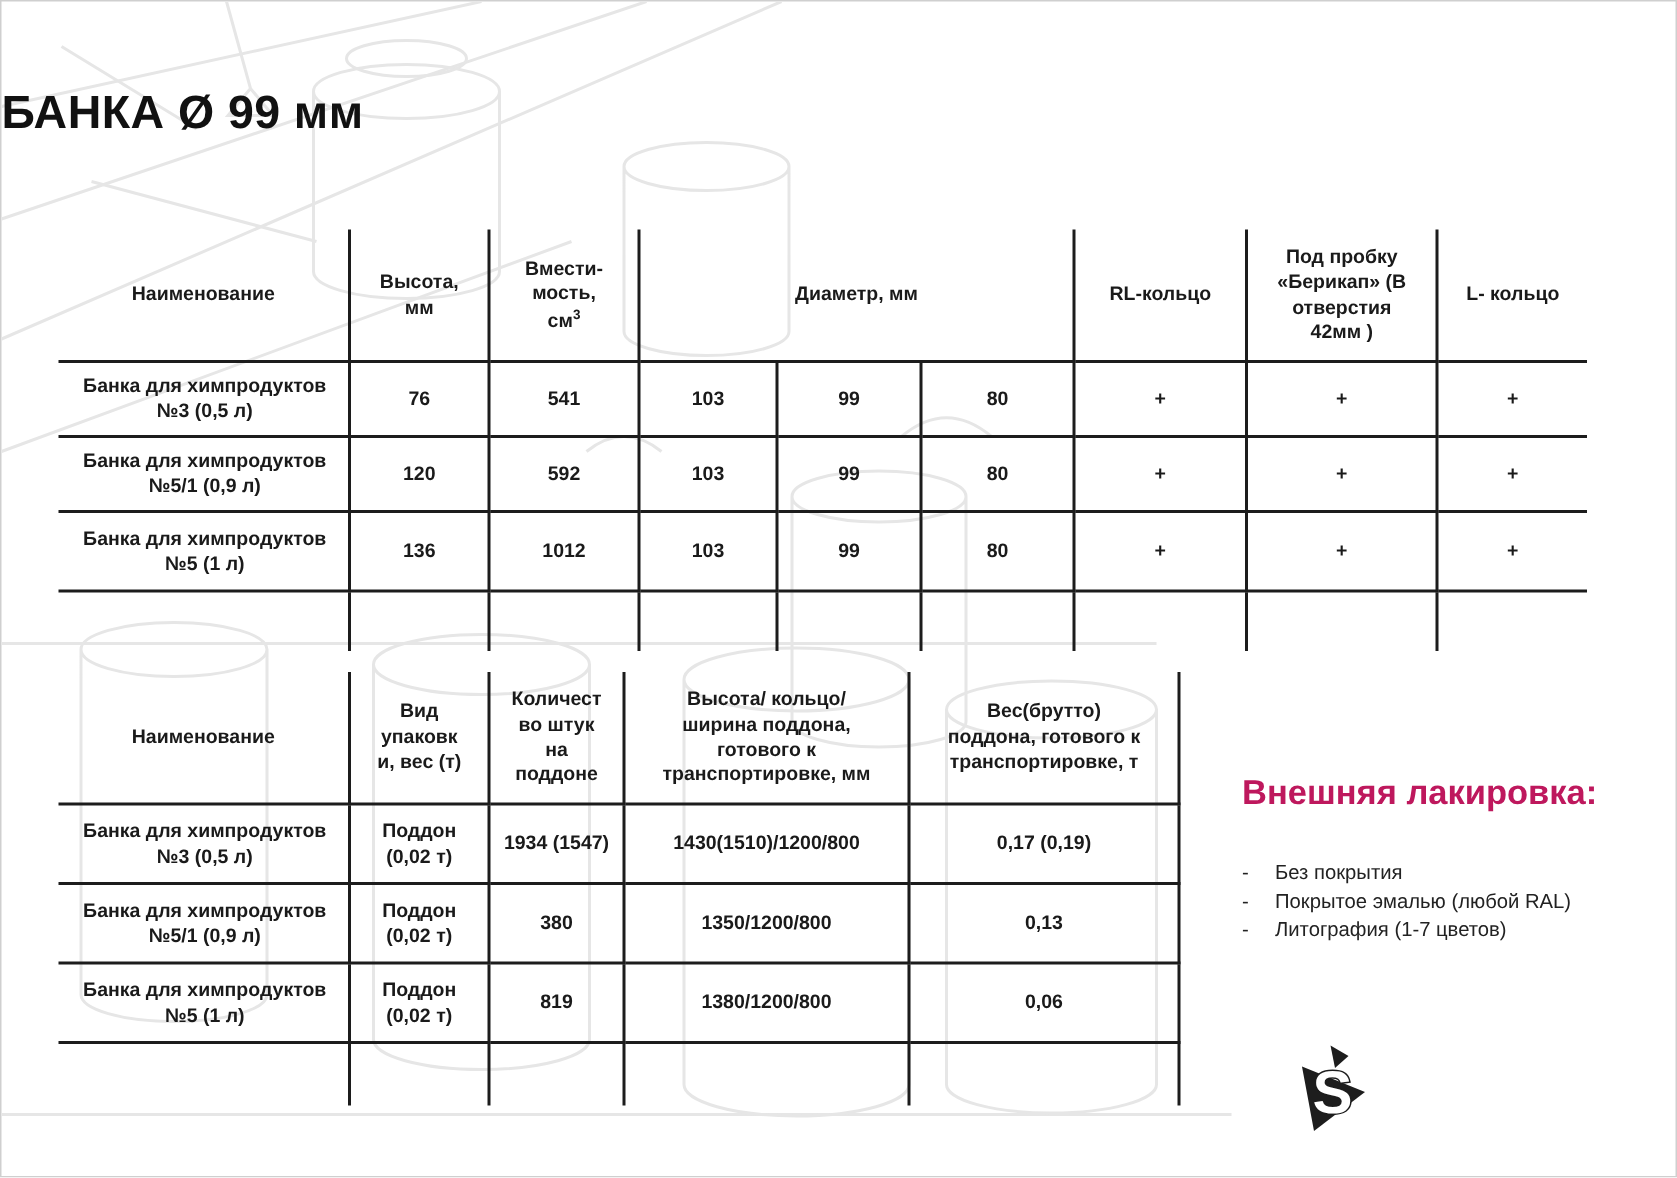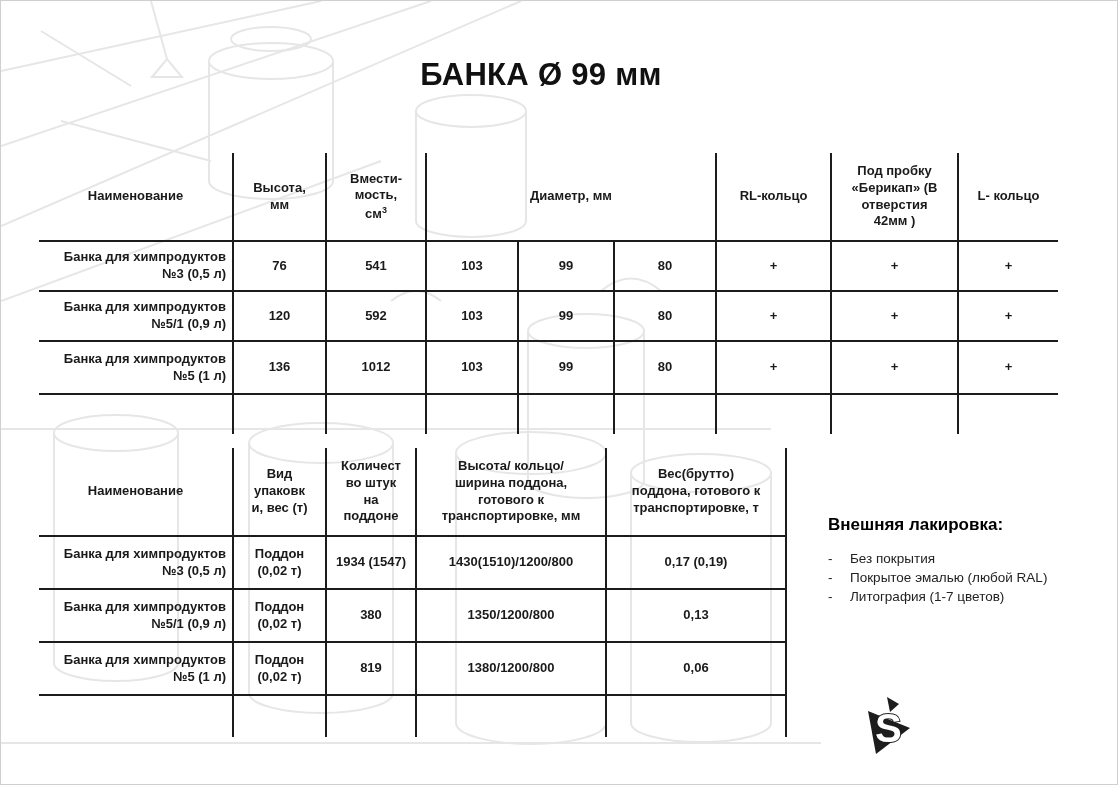--- a/index.html
+++ b/index.html
@@ -5,51 +5,51 @@
   html,body { margin:0; padding:0; background:#fff; }
   .slide {
     position:relative; width:1118px; height:785px;
     background:#ffffff; border:1px solid #cfcfcf; box-sizing:border-box;
     font-family:"Liberation Sans", sans-serif; color:#1a1a1a; overflow:hidden;
   }
   .bg-sketch { position:absolute; left:0; top:0; z-index:0; }
   .content { position:absolute; inset:0; z-index:1; }
 
   .title {
-    position:absolute; top:56px; left:0; width:1080px; text-align:center;
+    position:absolute; top:56px; left:0; width:1080px; text-align:left;
     font-size:31px; font-weight:600; letter-spacing:0.3px; color:#111;
   }
 
   table { border-collapse:collapse; table-layout:fixed; position:absolute; background:transparent; }
   th, td {
     border:2px solid #1c1c1c; font-weight:bold; text-align:center;
     vertical-align:middle; padding:2px 6px; font-size:13px; line-height:1.3;
     overflow:hidden; color:#1a1a1a;
   }
   thead th { border-top:none; }
   tr > *:first-child { border-left:none; }
   .spec tr > *:last-child { border-right:none; }
   tr.ghost > * { border-bottom:none; }
-  .name-cell { text-align:right; padding-left:8px; }
+  .name-cell { text-align:center; padding-left:8px; }
   .pre { white-space:pre-line; }
   sup { font-size:9px; }
 
   .spec { left:38px; top:152px; width:1019px; }
   .spec thead tr { height:88px; }
   .spec tbody tr { height:50px; }
   .spec tbody tr.r3 { height:53px; }
   .spec tr.ghost { height:40px; }
 
   .pallet { left:38px; top:447px; width:747px; }
   .pallet thead tr { height:88px; }
   .pallet tbody tr { height:53px; }
   .pallet tr.ghost { height:42px; }
 
   .lacquer { position:absolute; left:827px; top:514px; width:270px; }
-  .lacquer-title { font-size:17px; font-weight:bold; margin-bottom:16px; color:#000000; }
+  .lacquer-title { font-size:23px; font-weight:bold; margin-bottom:32px; color:#be185d; }
   .lacquer-item { display:flex; font-size:13.5px; margin-bottom:4px; color:#222; }
   .lacquer-item .dash { width:22px; flex:0 0 22px; }
 
   .logo { position:absolute; left:862px; top:694px; display:flex; align-items:center; }
   .logo-text { margin-left:4px; }
   .brand { font-size:36px; font-weight:bold; letter-spacing:1.5px; line-height:1; color:#1d1d1d; transform:scaleY(0.95); }
   .company { font-size:10.5px; font-weight:bold; letter-spacing:0.45px; margin-top:1px; color:#1d1d1d; }
 </style>
 </head>
 <body>

